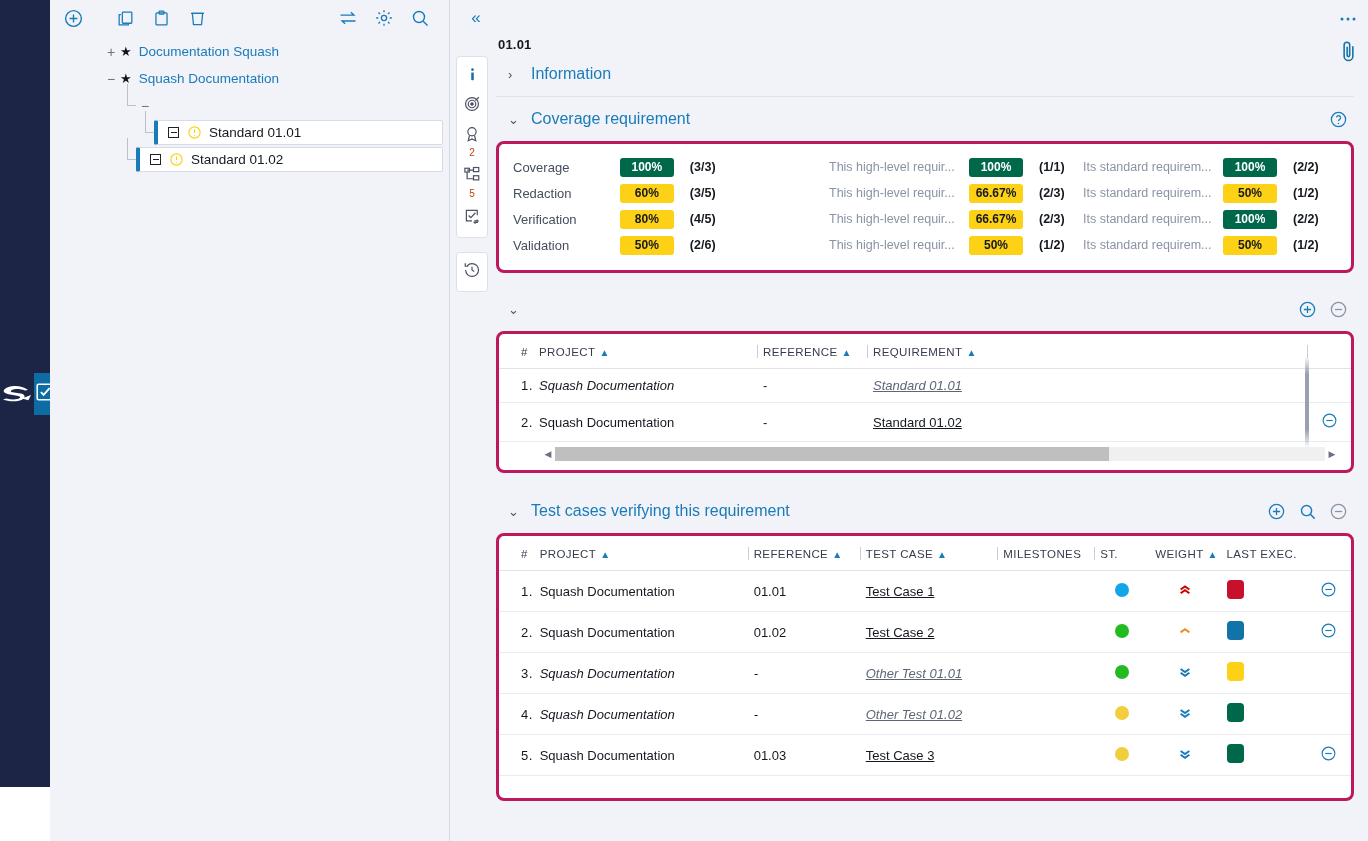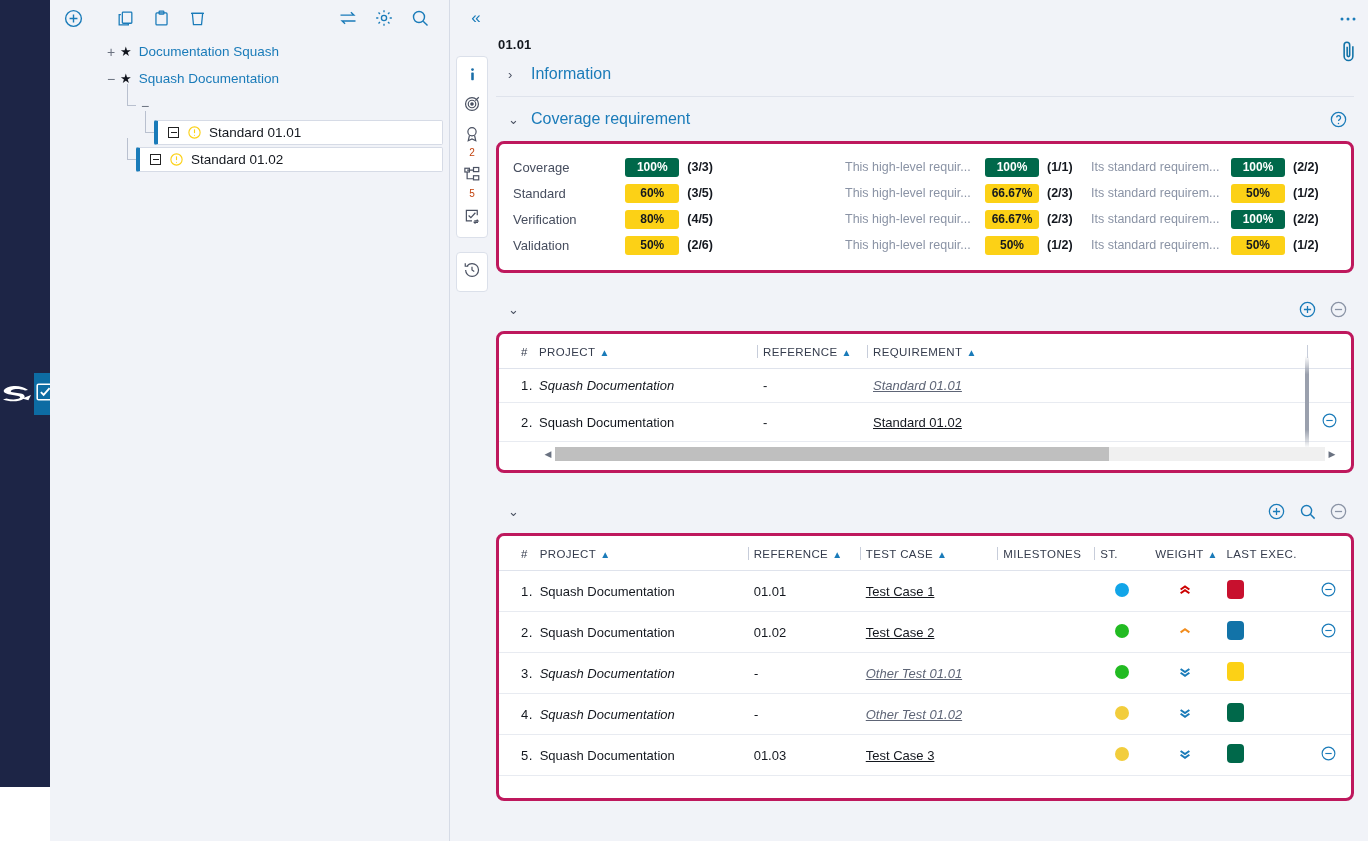--- a/index.html
+++ b/index.html
@@ -139,21 +139,21 @@
   .cov-row { display: flex; align-items: center; height: 26px; }
   .cov-name { width: 140px; font-size: 13px; color: #464d5e; }
   .cov-grp { display: flex; align-items: center; width: 274px; }
   .cov-grp .lbl { width: 140px; font-size: 12.5px; color: #8a93a5; white-space: nowrap; overflow: hidden; text-overflow: ellipsis; }
   .badge {
     min-width: 54px; height: 19px; border-radius: 3px; color: #fff; font-size: 12px; font-weight: 700;
     display: flex; align-items: center; justify-content: center; padding: 0 6px;
   }
   .badge.green { background: #00684a; }
   .badge.yellow { background: #fcd116; color: #14181f; }
-  .frac { font-size: 12.5px; color: #14181f; font-weight: 700; margin-left: 8px; width: 44px; }
+  .frac { font-size: 12.5px; color: #14181f; font-weight: 700; margin-left: 16px; width: 44px; }
 
   
   table.dt { width: 100%; border-collapse: collapse; table-layout: fixed; }
   table.dt th {
     text-align: left; font-size: 11.5px; font-weight: 400; color: #353c4d;
     letter-spacing: .4px; padding: 12px 6px 10px 6px; border-bottom: 1px solid #dfe3ec;
     position: relative; white-space: nowrap;
   }
   table.dt th.divider::before {
     content:""; position:absolute; left:0; top:11px; bottom:10px; width:1px; background:#c7cdda;
@@ -527,21 +527,21 @@
                     <span class="frac">(1/1)</span>
                   </span>
                 <span class="cov-grp">
                     <span class="lbl">Its standard requirem...</span>
                     <span class="badge green">100%</span>
                     <span class="frac">(2/2)</span>
                   </span>
               </div>
 
               <div class="cov-row">
-                <span class="cov-name">Standard</span>
+                <span class="cov-name">Redaction</span>
                 <span class="cov-grp">
                     <span class="badge yellow">60%</span>
                     <span class="frac">(3/5)</span>
                   </span>
                 <span class="cov-grp">
                     <span class="lbl">This high-level requir...</span>
                     <span class="badge yellow">66.67%</span>
                     <span class="frac">(2/3)</span>
                   </span>
                 <span class="cov-grp">
@@ -662,20 +662,21 @@
               <span class="hs-arrow">▶</span>
             </div>
           </div>
         </div>
 
         <div class="sec-gap" style="height:16px"></div>
 
         <div class="sec">
           <div class="sec-head">
             <span class="chev">⌄</span>
+            <span class="sec-title">Test cases verifying this requirement</span>
             <span class="sec-actions">
               <span class="ico-btn">
                 <svg width="19" height="19" viewBox="0 0 24 24" fill="none" stroke="#1a7bb9" stroke-width="1.6">
                   <circle cx="12" cy="12" r="9"></circle>
                     <path d="M12 7.5v9M7.5 12h9"></path>
                 </svg>
               </span>
               <span class="ico-btn">
                 <svg width="19" height="19" viewBox="0 0 24 24" fill="none" stroke="#1a7bb9" stroke-width="1.8">
                   <circle cx="10.8" cy="10.8" r="6.4"></circle>

